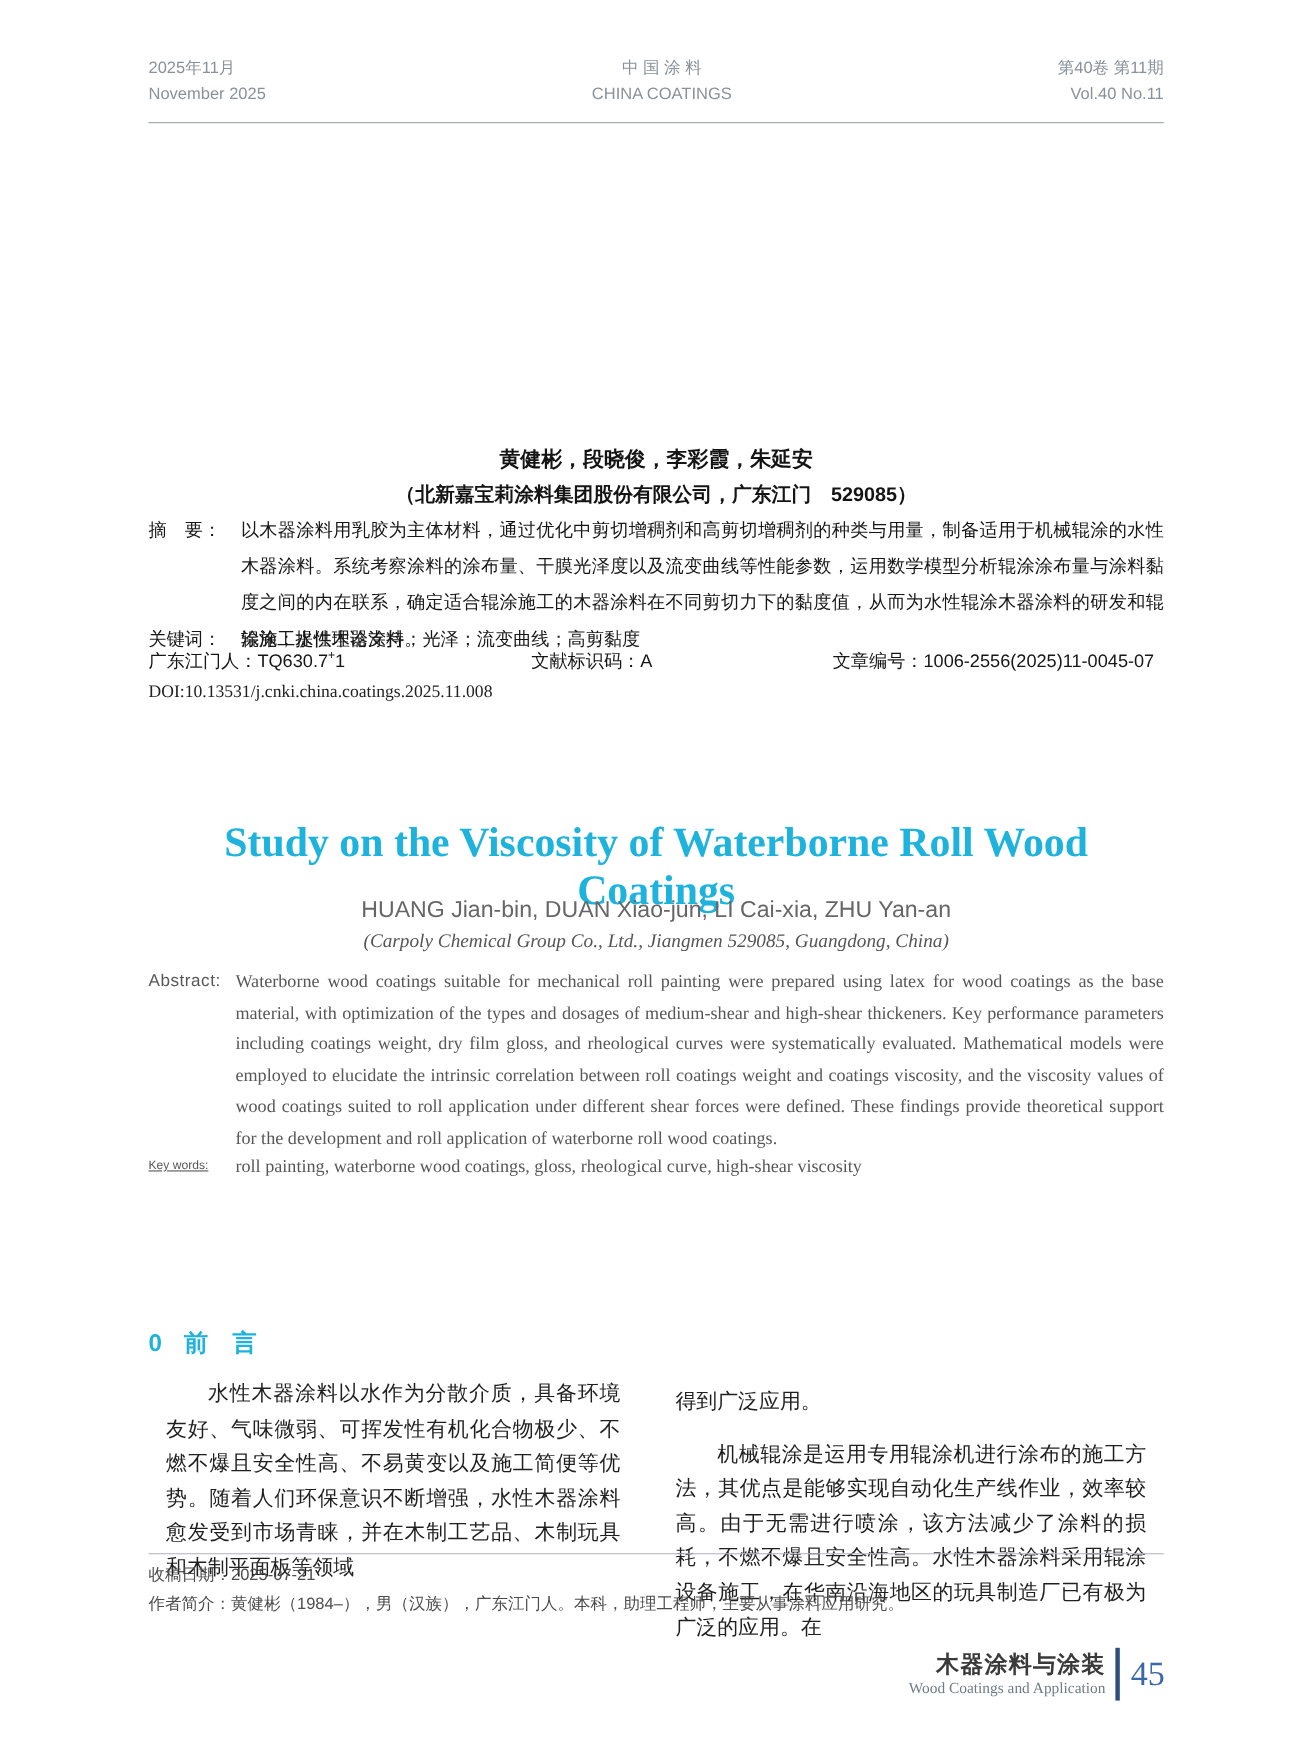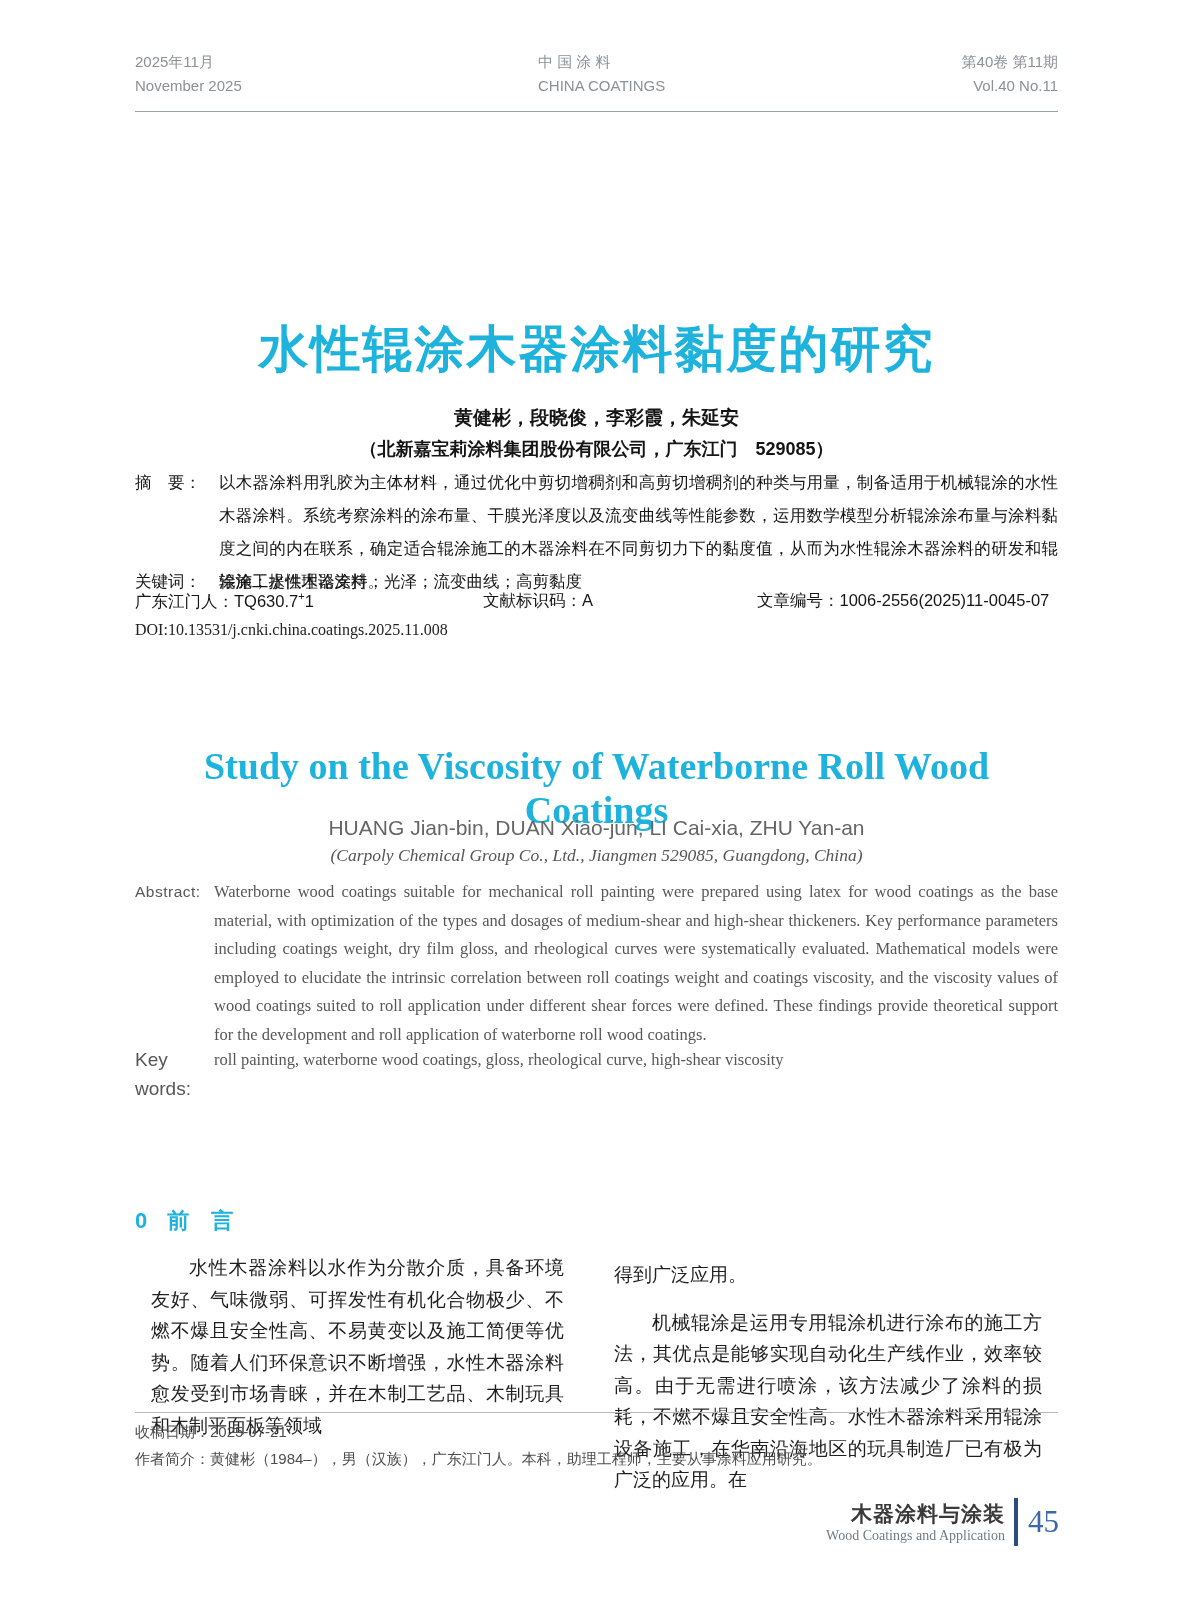--- a/index.html
+++ b/index.html
@@ -12,21 +12,21 @@
     overflow:hidden;
   }
   .abs { position:absolute; }
 
   
   .header {
     top:50px; left:135px; width:923px;
     display:flex; justify-content:space-between; align-items:flex-start;
     color:#8b9198; font-size:15px; line-height:24px;
   }
-  .header .c { }
+  .header .c { text-align:center; }
   .header .r { text-align:right; }
   .header-rule { top:111px; left:135px; width:923px; height:1px; background:#9aa0a6; }
 
   
   .title-cn {
     top:316px; left:135px; width:923px; margin:0;
     text-align:center; font-size:50px; font-weight:bold;
     letter-spacing:2px; color:#1db3dc;
   }
   .authors-cn { top:405px; left:135px; width:923px; text-align:center;
@@ -68,21 +68,21 @@
     font-size:17.5px; color:#555; }
 
   .abstract-en { top:878px; left:135px; width:923px;
     font-family:"Liberation Serif", serif; font-size:16.5px;
     line-height:28.6px; color:#575757; text-align:justify; }
   .abstract-en .lbl { width:79px; letter-spacing:0.5px;
     font-family:"Liberation Sans", sans-serif; font-size:15.5px; }
   .keywords-en { top:1046px; left:135px; width:923px;
     font-family:"Liberation Serif", serif; font-size:16.5px;
     line-height:28.6px; color:#575757; }
-  .keywords-en .lbl { width:79px; font-family:"Liberation Sans", sans-serif; font-size:19px; }
+  .keywords-en .lbl { width:79px; font-family:"Liberation Sans", sans-serif; font-size:11px;text-decoration:underline; }
 
   
   .columns { top:1206px; left:135px; width:923px; display:flex; gap:18px; }
   .col-left { width:445px; flex:none; }
   .col-right { width:460px; flex:none; padding-top:37px; }
   .sec-heading { margin:0 0 7px 0; font-size:22px; font-weight:bold; color:#1db3dc; }
   .sec-heading .num { margin-right:20px; }
   .columns p { margin:16px; font-family:"Liberation Serif", serif;
     font-size:19px; line-height:31.5px; color:#1f1f1f; text-align:justify; }
   .columns p.indent { text-indent:2em; }
@@ -114,21 +114,20 @@
       <div>中 国 涂 料</div>
       <div>CHINA COATINGS</div>
     </div>
     <div class="r">
       <div>第40卷 第11期</div>
       <div>Vol.40 No.11</div>
     </div>
   </div>
   <div class="abs header-rule"></div>
 
-  <h1 class="abs title-cn">水性辊涂木器涂料黏度的研究</h1>
   <div class="abs authors-cn">黄健彬，段晓俊，李彩霞，朱延安</div>
   <div class="abs affil-cn">（北新嘉宝莉涂料集团股份有限公司，广东江门　529085）</div>
 
   <div class="abs keywords-cn hang">
     <span class="lbl">关键词：</span>
     <span class="txt">辊涂；水性木器涂料；光泽；流变曲线；高剪黏度</span>
   </div>
   <div class="abs abstract-cn hang">
     <span class="lbl">摘　要：</span>
     <span class="txt">以木器涂料用乳胶为主体材料，通过优化中剪切增稠剂和高剪切增稠剂的种类与用量，制备适用于机械辊涂的水性木器涂料。系统考察涂料的涂布量、干膜光泽度以及流变曲线等性能参数，运用数学模型分析辊涂涂布量与涂料黏度之间的内在联系，确定适合辊涂施工的木器涂料在不同剪切力下的黏度值，从而为水性辊涂木器涂料的研发和辊涂施工提供理论支持。</span>

